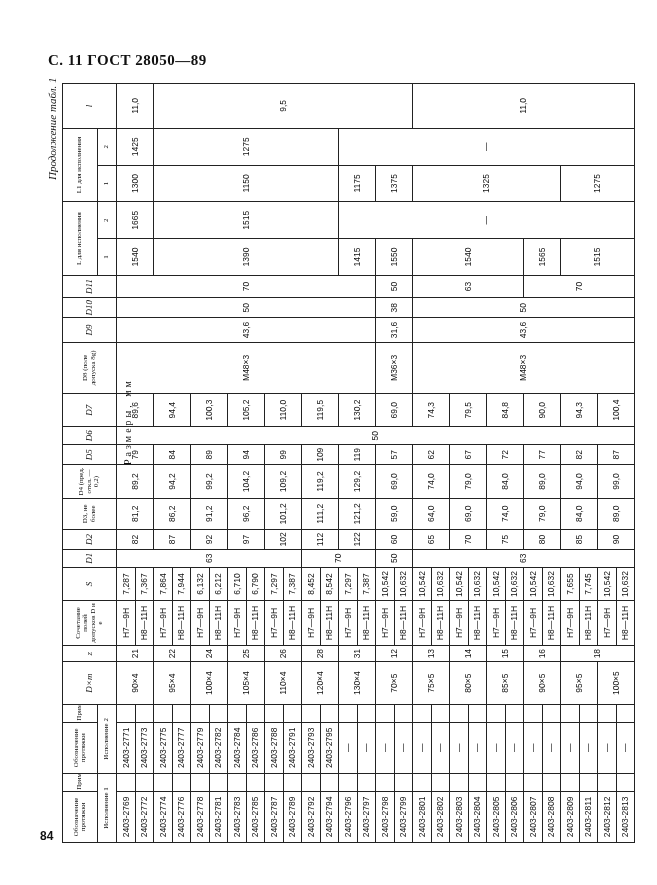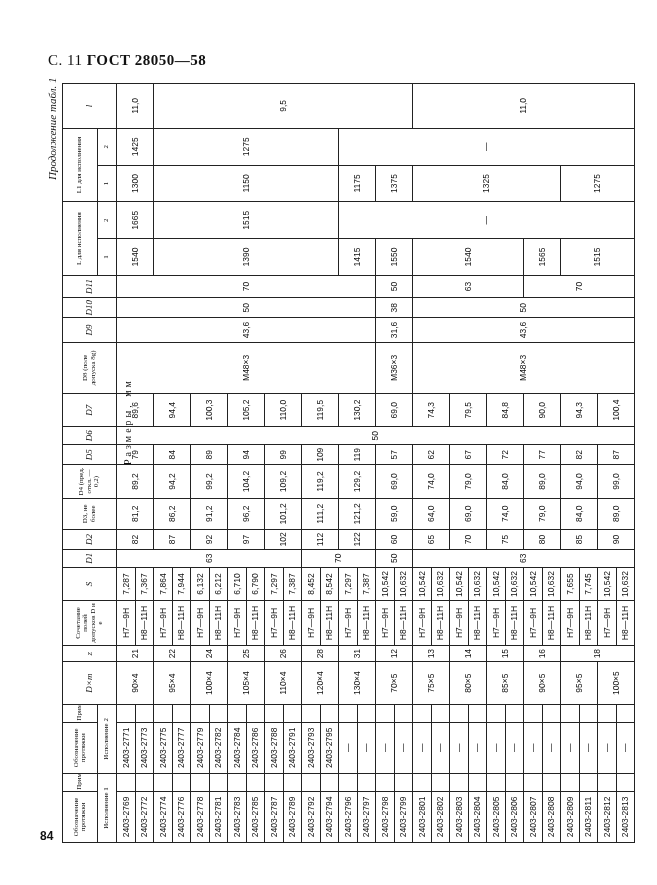--- a/index.html
+++ b/index.html
@@ -1,19 +1,19 @@
 <!DOCTYPE html>
 <html><head>
 <meta charset="utf-8">
 <style>
   html, body { margin:0; padding:0; background:#fff; }
   body { width:657px; height:885px; position:relative; overflow:hidden;
          font-family:"Liberation Serif", "DejaVu Serif", serif; color:#111; }
   .page-header { position:absolute; left:48px; top:52px; font-size:15px; font-weight:bold; letter-spacing:0.5px; }
-  .page-header .c { font-weight:normal; }
+  .page-header .c { font-weight:bold; }
   .page-number { position:absolute; left:40px; top:829px; font-family:"Liberation Sans", sans-serif; font-size:12px; font-weight:bold; }
   .continuation { position:absolute; left:46px; top:180px; transform-origin:0 0; transform:rotate(-90deg);
                   font-style:italic; font-size:11px; white-space:nowrap; }
   .sizes-caption { position:absolute; left:122px; top:465px; transform-origin:0 0; transform:rotate(-90deg);
                    font-size:10px; letter-spacing:3px; white-space:nowrap; }
 
   
   .rot { position:absolute; left:62px; top:843px; width:760px; height:585px;
          transform-origin:0 0; transform:rotate(-90deg); }
   table.spec { border-collapse:collapse; width:760px; table-layout:fixed;
@@ -24,21 +24,21 @@
   table.spec th i { font-size:9px; }
   table.spec tr.head1 th { height:34px; }
   table.spec tr.head2 th { height:18px; }
   table.spec tbody td { height:17.5px; }
 </style>
 </head>
 <body>
 
 <div class="page-header">
   <span class="c">С. 11</span>
-  <span>ГОСТ 28050—58</span>
+  <span>ГОСТ 28050—89</span>
 </div>
 
 <div class="continuation">Продолжение табл. 1</div>
 <div class="sizes-caption">Размеры, мм</div>
 
 <div class="rot">
 <table class="spec">
   <colgroup>
     <col style="width:46px">
         <col style="width:16px">

